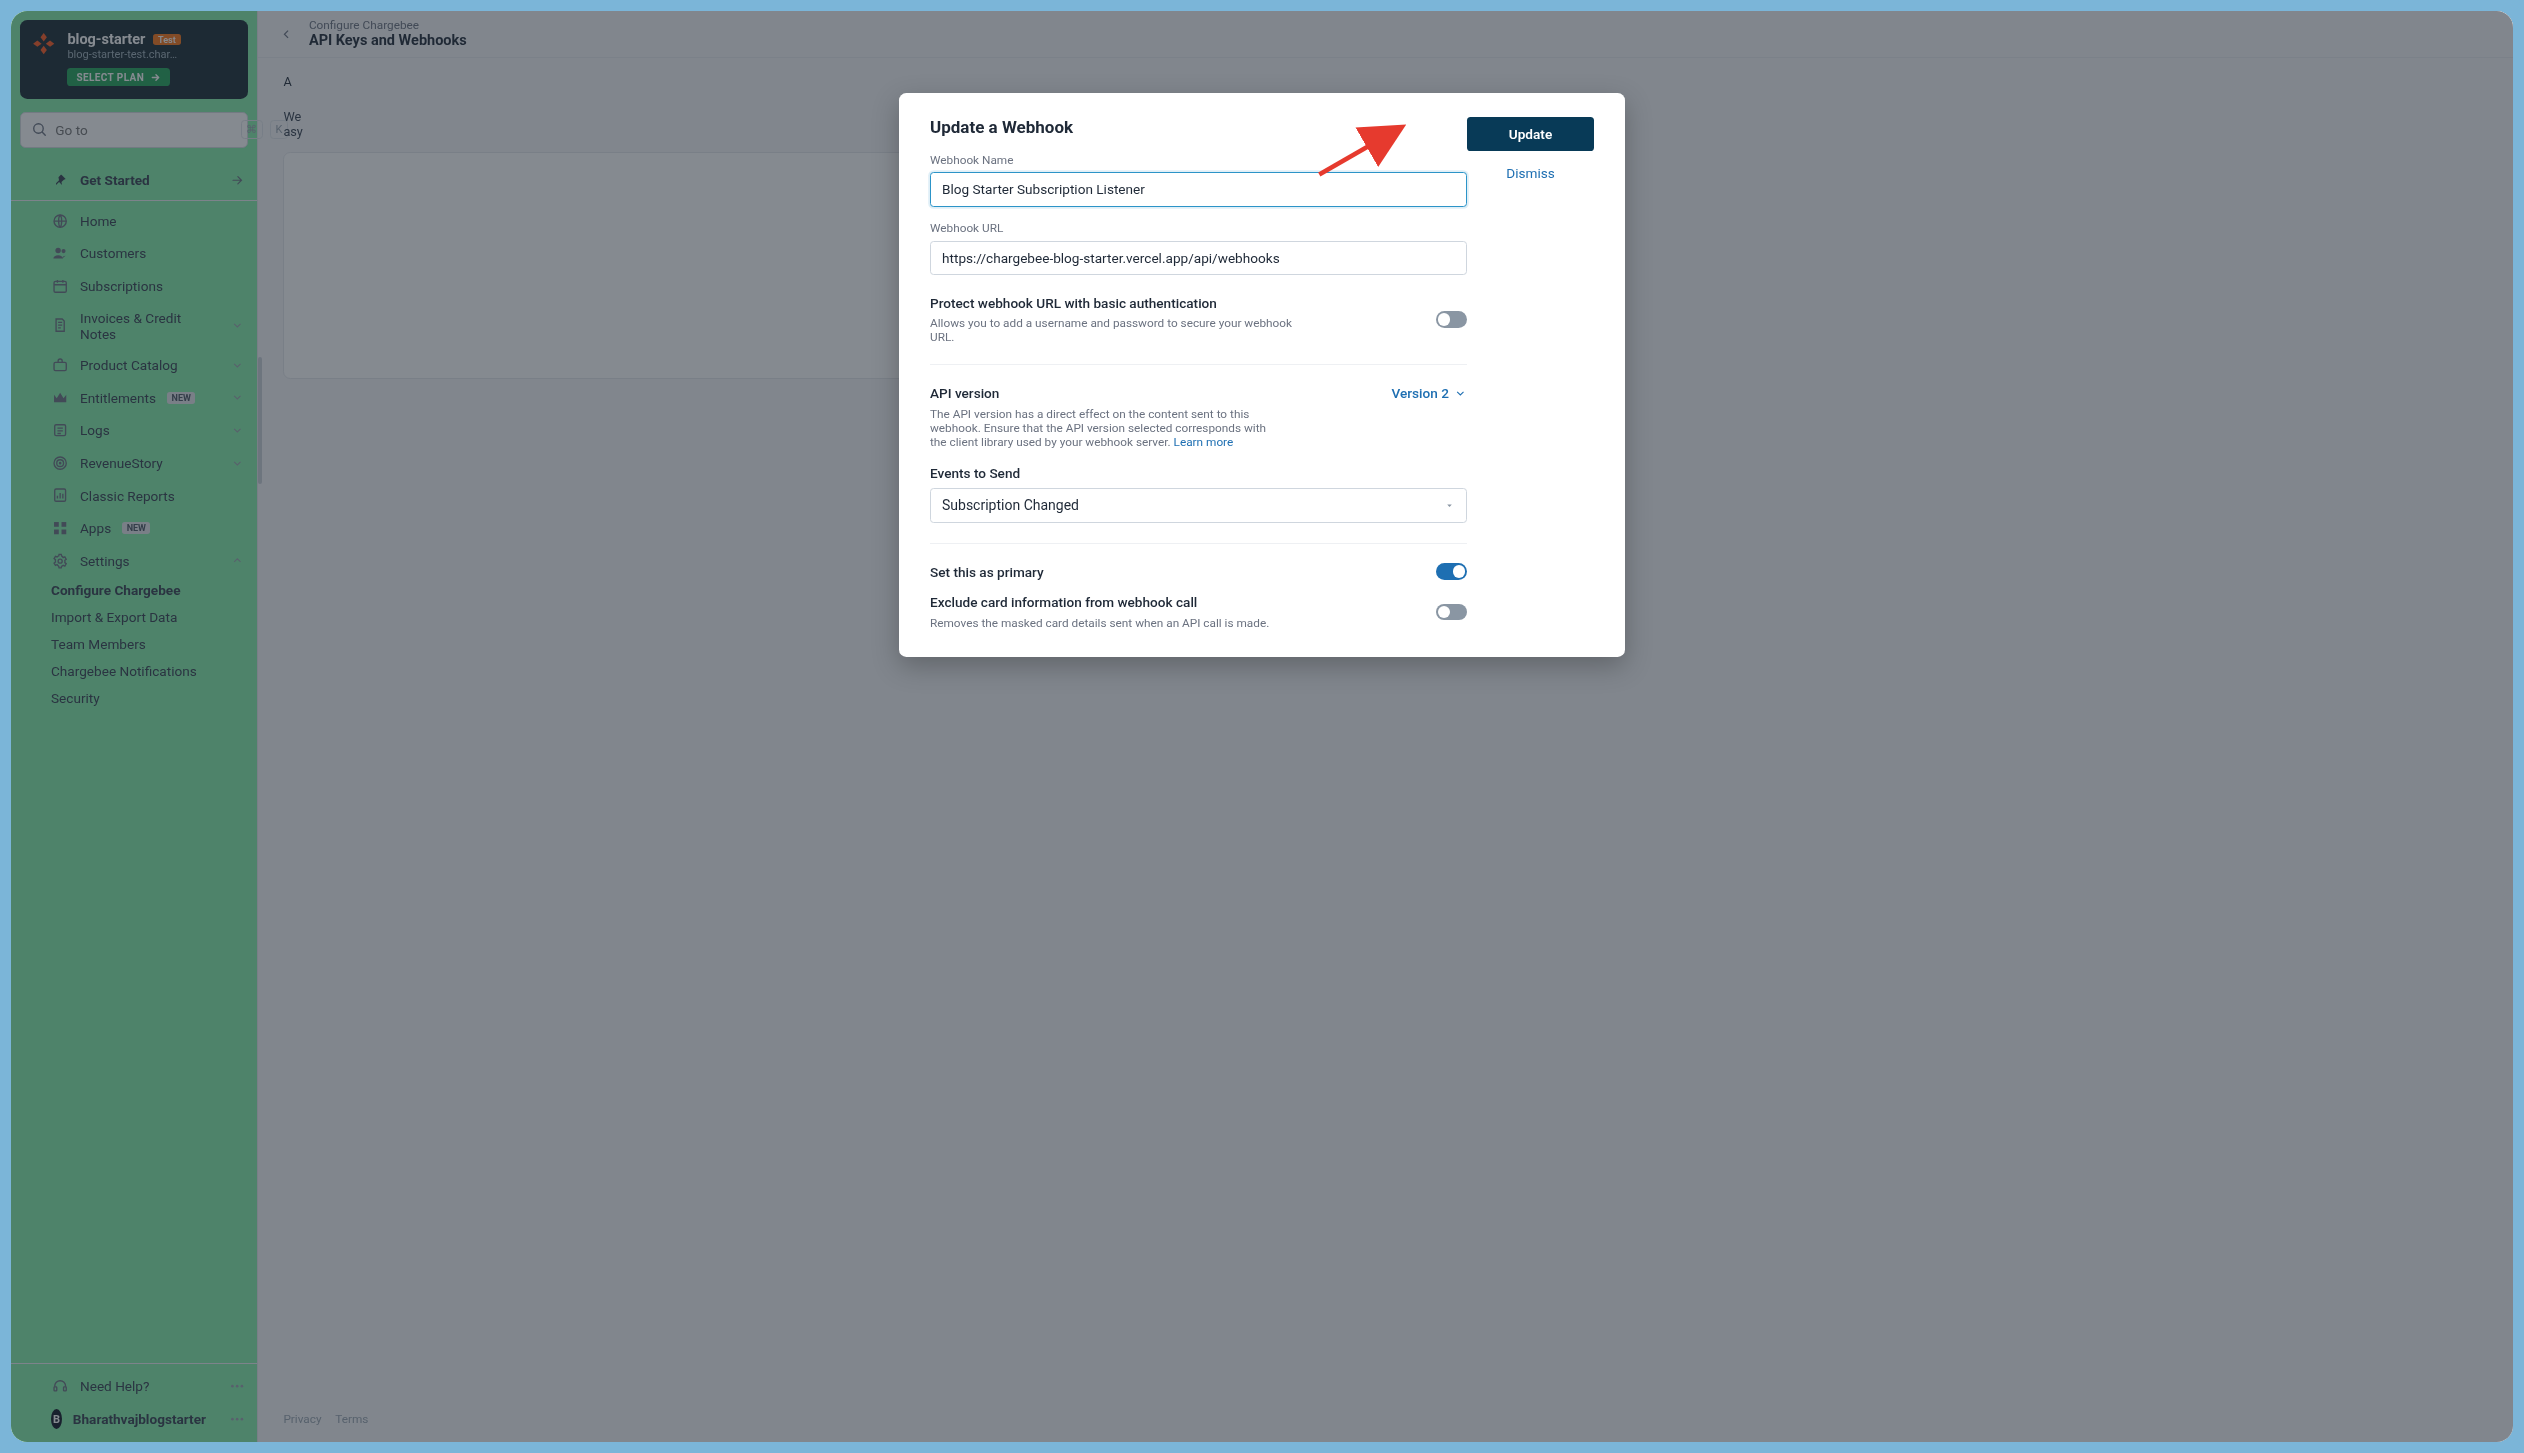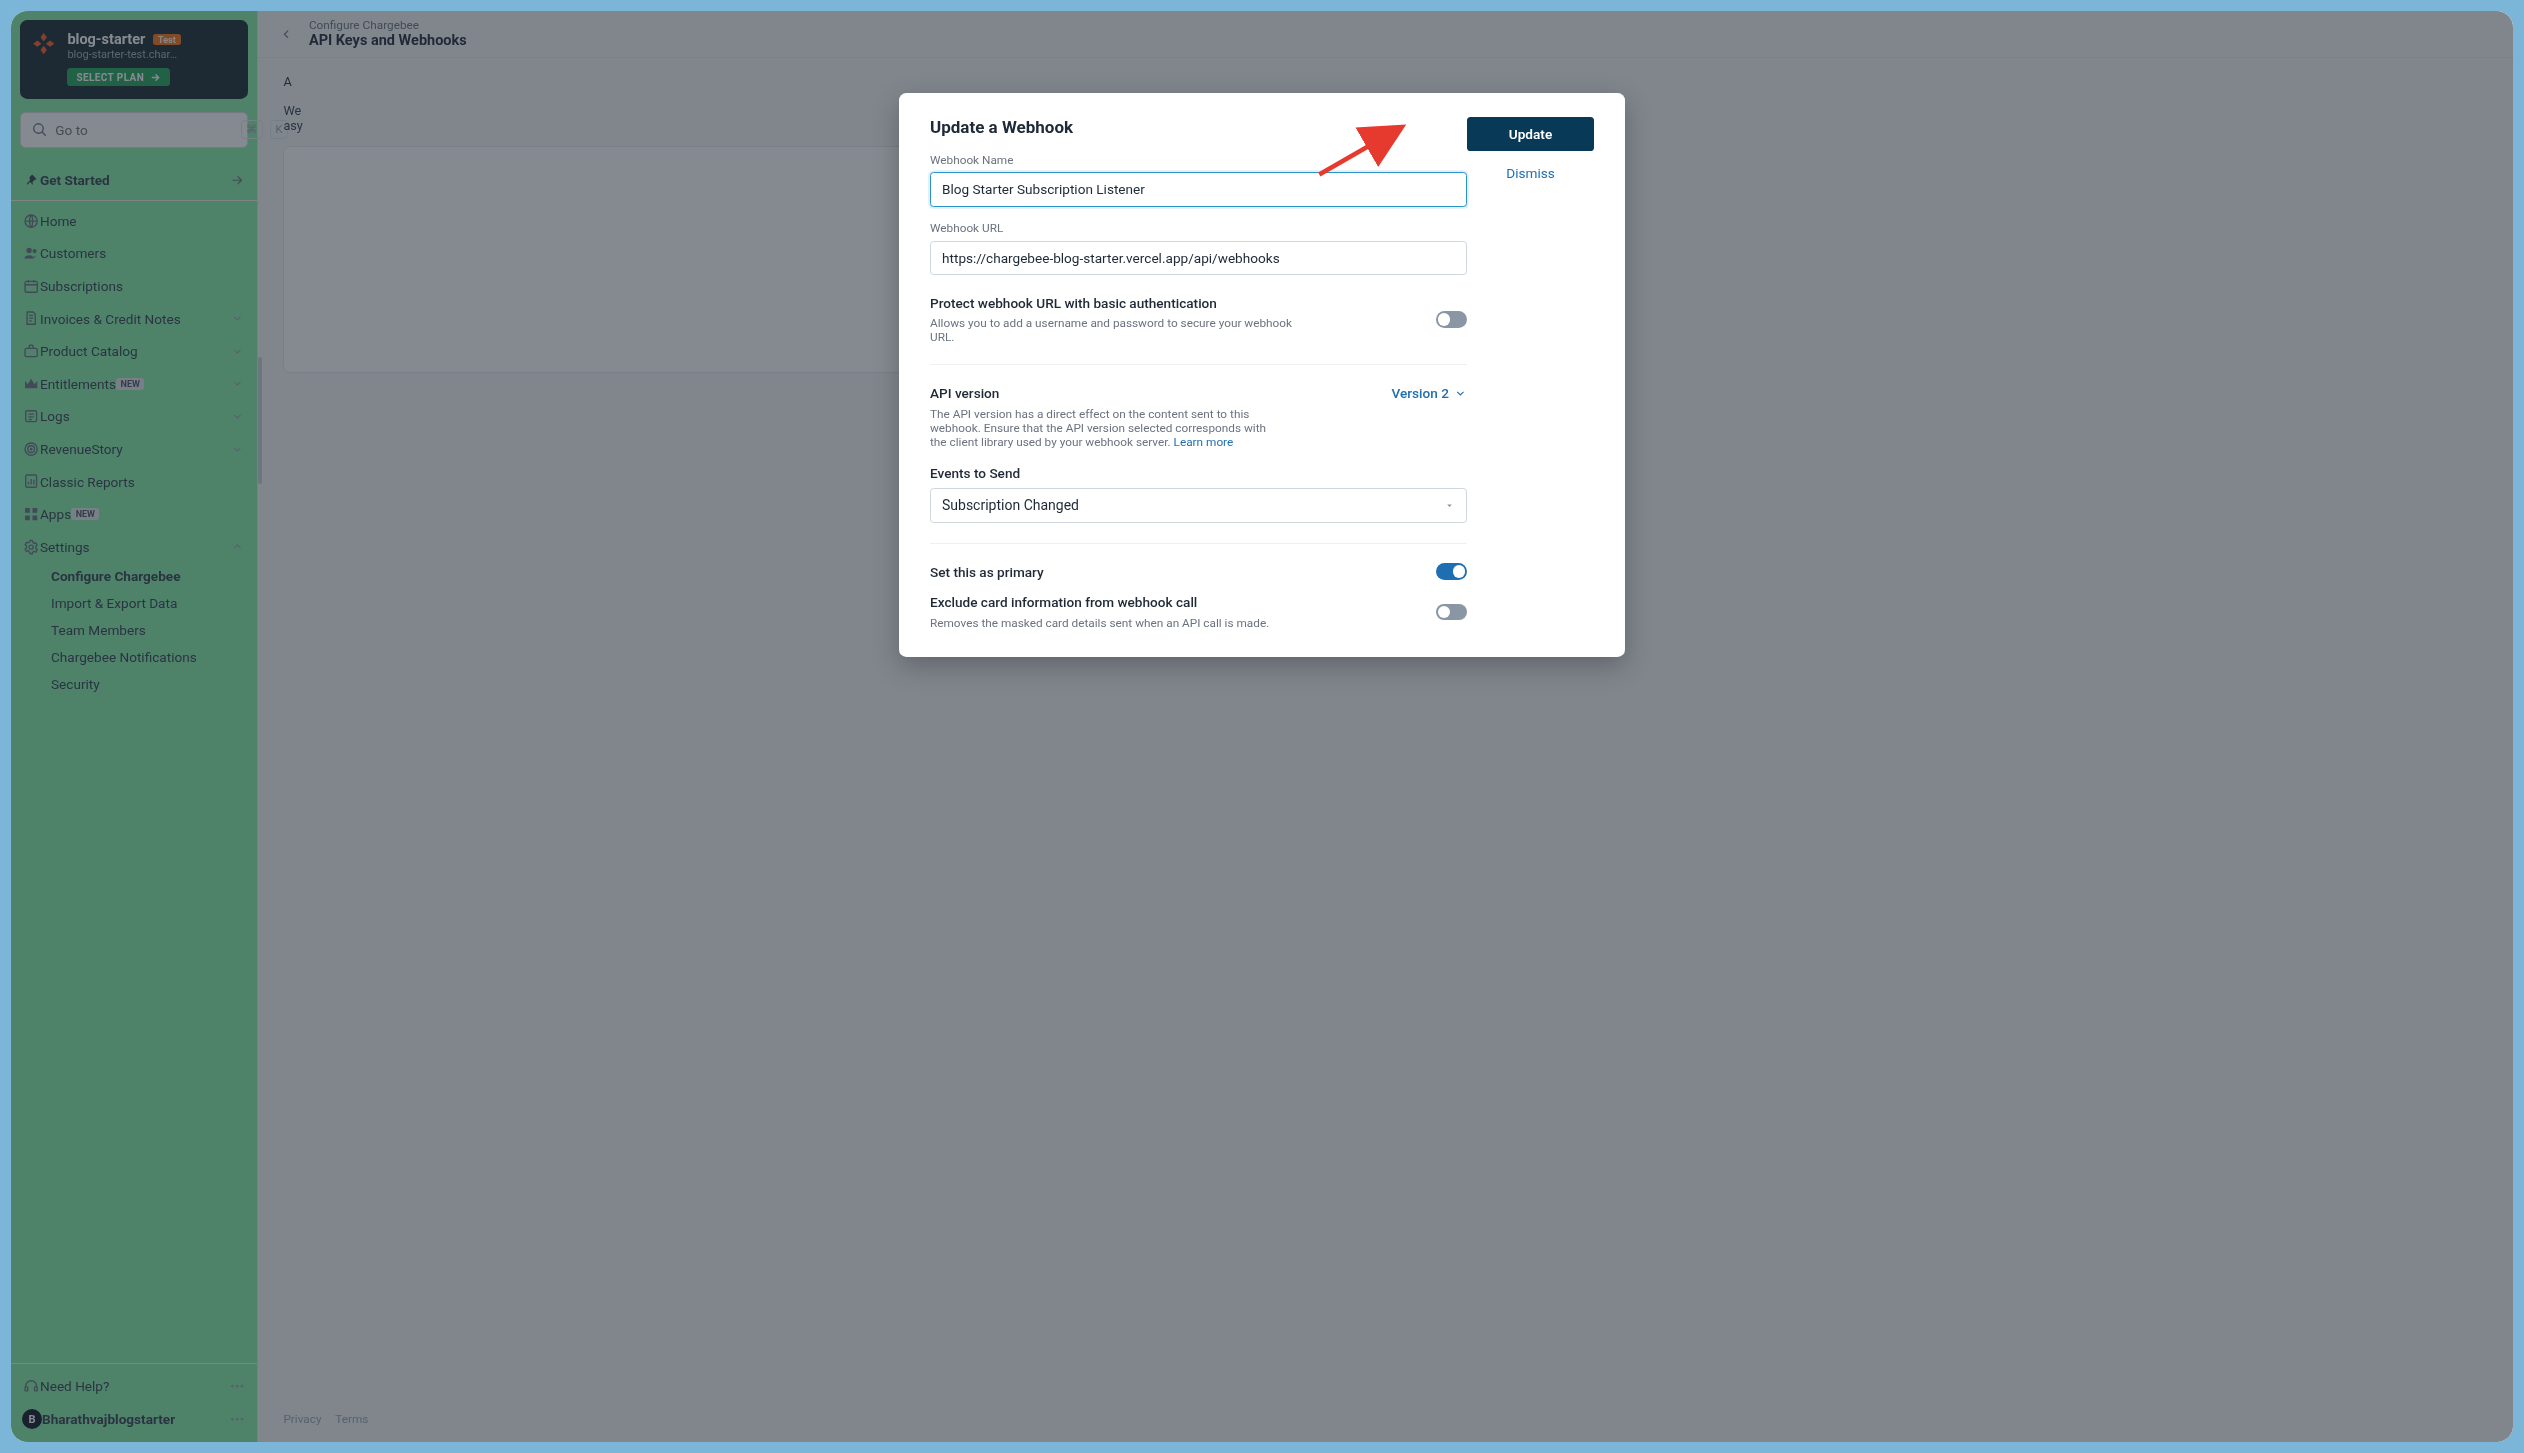--- a/index.html
+++ b/index.html
@@ -109,24 +109,26 @@
     border-radius: 3.6px;
     padding: 0.9px 4.5px;
     line-height: 1.4;
   }
   .nav { padding: 3.6px 0; flex: 1; overflow: auto; }
   .nav-section { border-top: 0.9px solid #eef0f3; padding: 3.6px 0; }
   .nav-section:first-child { border-top: none; }
   .nav-item {
     display: flex;
     align-items: center;
+    gap: 11px;
     padding: 7.3px 11px;
     color: #374151;
     cursor: pointer;
     font-size: 13.6px;
+    margin-left: 29px;
   }
   .nav-item.strong { font-weight: 700; }
   .nav-item .spacer { flex: 1; }
   .nav-icon {
     width: 18px; height: 18px; flex: 0 0 18px;
     color: #6b7280;
     display: inline-flex; align-items: center; justify-content: center;
   }
   .badge-new {
     font-size: 9px;
@@ -556,21 +558,21 @@
         </span>
         <div>
           <div class="breadcrumb">Configure Chargebee</div>
           <div class="page-title">API Keys and Webhooks</div>
         </div>
       </div>
       <div class="main">
         <div style="display:flex; gap:5.4px; color:#1f2937; font-size:12.7px;">
           <span>A</span>
         </div>
-        <div style="margin-top:14px;">
+        <div style="margin-top:20px;">
           <div class="note">We</div>
           <div class="note">asy</div>
         </div>
         <div class="panel"></div>
         <div class="resize-hint"></div>
       </div>
       <div class="content-footer">
         <a href="#">Privacy</a>
         <a href="#">Terms</a>
       </div>

